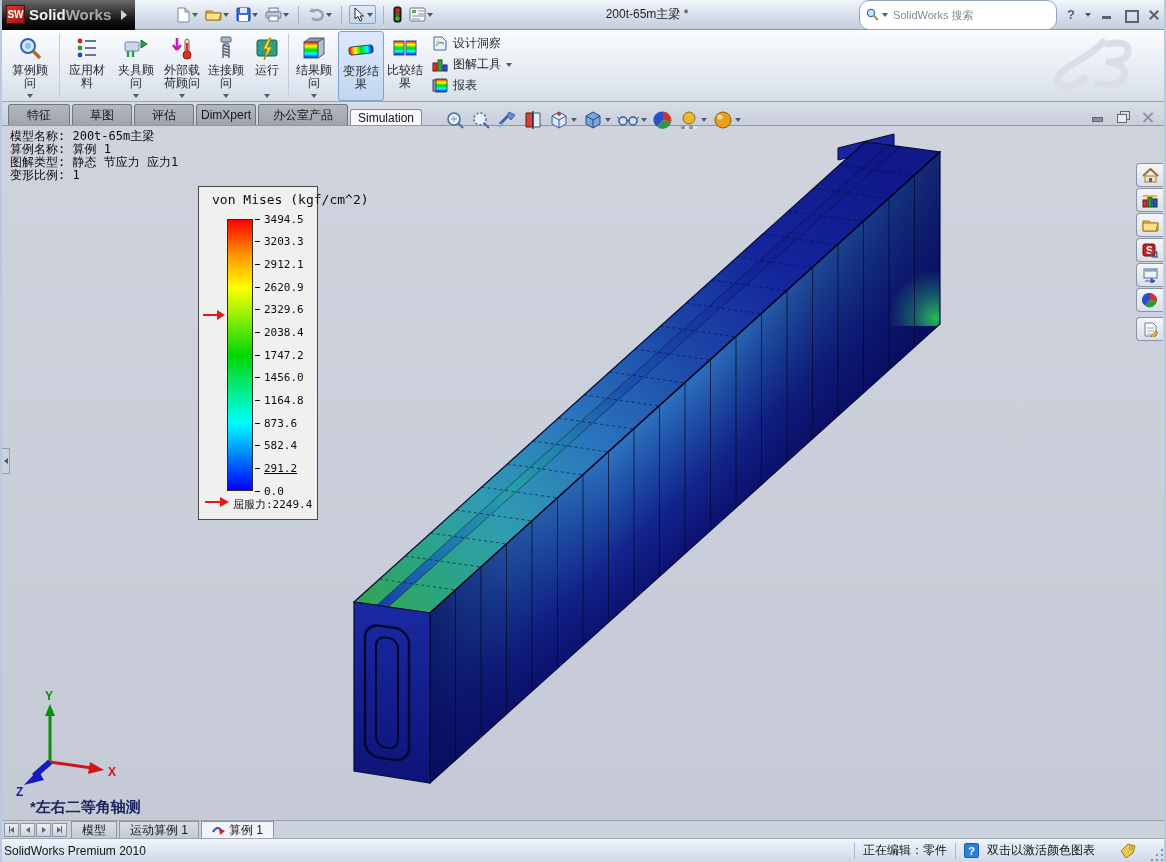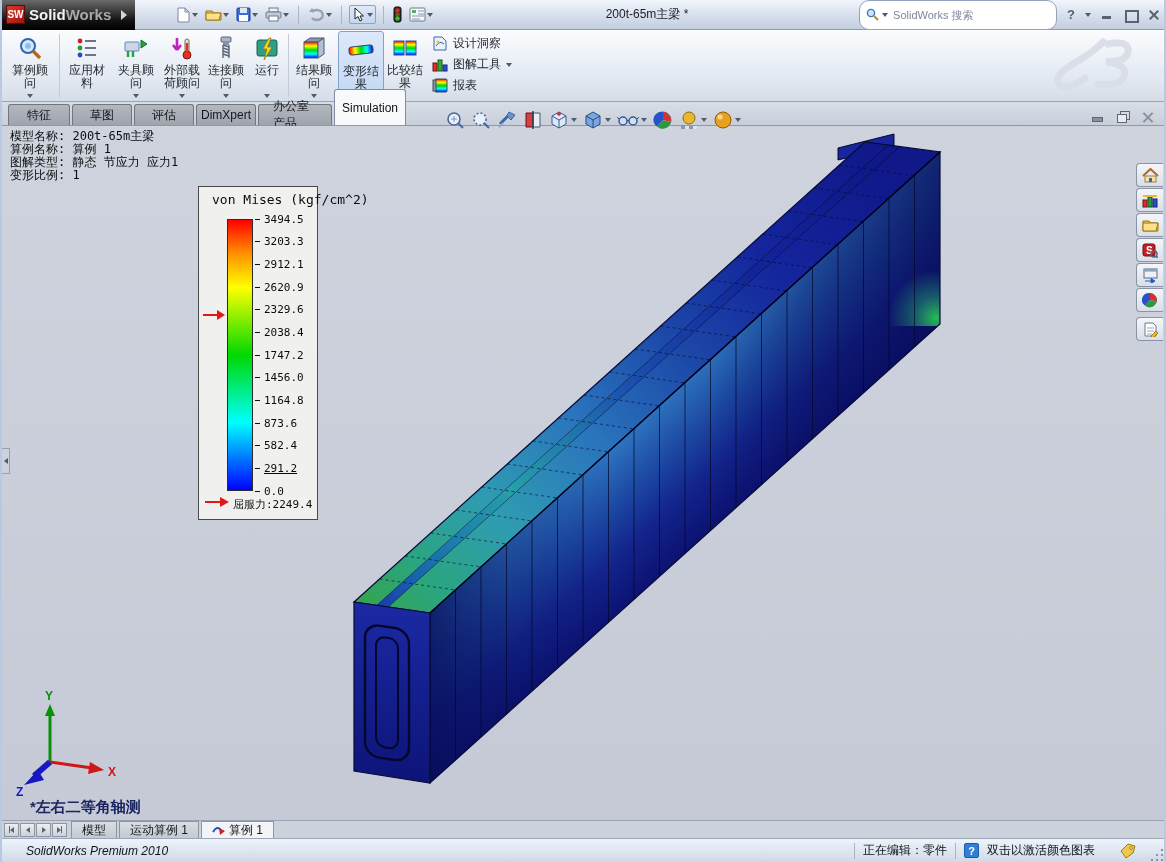--- a/index.html
+++ b/index.html
@@ -60,21 +60,21 @@
   .sbtn{display:flex;align-items:center;gap:5px;font-size:12px;color:#1f242b;height:17px;}
   .ds-mark{position:absolute;right:18px;top:0px;width:120px;height:70px;pointer-events:none;}
 
   
   #cmdtabs{position:absolute;left:0;top:102px;width:1166px;height:24px;
     background:linear-gradient(#d8dde6,#c9cfda);border-bottom:1px solid #8f99ac;
     display:flex;align-items:flex-end;padding-left:6px;}
   .ctab{height:21px;display:flex;align-items:center;justify-content:center;
     font-size:12px;color:#14171c;background:linear-gradient(#b3b7be,#9fa3ab);
     border:1px solid #70757e;border-bottom:none;border-radius:3px 3px 0 0;margin-right:2px;padding:0 14px;}
-  .ctab.active{background:#f7f9fb;height:36px;font-size:12px;border-color:#828ca0;color:#111;}
+  .ctab.active{background:#f7f9fb;height:16px;font-size:12px;border-color:#828ca0;color:#111;}
 
   
   #viewport{position:absolute;left:0;top:126px;width:1166px;height:694px;
     background:linear-gradient(#ced3de,#c6cad6);overflow:hidden;}
   #model-info{position:absolute;left:8px;top:4px;font-size:12px;line-height:13px;color:#0c0c0c;}
   #view-label{position:absolute;left:28px;top:672px;font-size:15px;font-weight:bold;color:#1b2560;}
 
   
   #legend{position:absolute;left:196px;top:60px;width:120px;height:334px;
     background:rgba(241,241,239,0.96);border:1px solid #4a4a4a;font-size:11px;color:#0b0b0b;}
@@ -121,21 +121,21 @@
   .tri-l{width:0;height:0;border-top:3px solid transparent;border-bottom:3px solid transparent;border-right:4px solid #5c6574;}
   .bar{width:1px;height:7px;background:#5c6574;}
   .mtab{display:flex;align-items:center;gap:4px;padding:0 10px;background:linear-gradient(#d9dde4,#c3c9d3);
     border:1px solid #8d95a2;border-bottom:none;margin-left:2px;color:#14171c;}
   .mtab.active{background:#f2f4f7;}
 
   
   #statusbar{position:absolute;left:0;top:838px;width:1166px;height:24px;
     background:linear-gradient(#eff4fa,#cfd9e7);border-top:1px solid #9aa6ba;
     display:flex;align-items:center;font-size:12px;color:#101318;}
-  #statusbar .left{margin-left:24px;flex:1;font-style:italic;}
+  #statusbar .left{margin-left:2px;flex:1;}
   .ssep{width:1px;height:16px;background:#aab4c4;margin:0 8px;}
   .qicon{width:15px;height:15px;background:#2f7fd6;border:1px solid #1c5ca8;border-radius:2px;
     color:#fff;font-size:11px;font-weight:bold;display:flex;align-items:center;justify-content:center;}
   .grip{width:14px;height:14px;margin:6px 3px 0 14px;
     background:
      radial-gradient(circle at 11px 3px,#8a94a6 1.2px,transparent 1.6px),
      radial-gradient(circle at 11px 8px,#8a94a6 1.2px,transparent 1.6px),
      radial-gradient(circle at 6px 8px,#8a94a6 1.2px,transparent 1.6px),
      radial-gradient(circle at 11px 13px,#8a94a6 1.2px,transparent 1.6px),
      radial-gradient(circle at 6px 13px,#8a94a6 1.2px,transparent 1.6px),
@@ -383,21 +383,21 @@
       <path d="M55 48 q-18 14 -26 6 q-6 -8 14 -20 q22 -13 30 -22" fill="none" stroke="#d9dee8" stroke-width="7" stroke-linecap="round"></path>
       <path d="M78 14 q22 -4 20 8 q-2 10 -22 10 q22 2 18 14 q-4 11 -26 8" fill="none" stroke="#d9dee8" stroke-width="7" stroke-linecap="round"></path>
     </svg>
   </div>
 
   <div id="cmdtabs">
     <div class="ctab" style="width:62px">特征</div>
     <div class="ctab" style="width:60px">草图</div>
     <div class="ctab" style="width:60px">评估</div>
     <div class="ctab" style="width:60px">DimXpert</div>
-    <div class="ctab" style="width:74px">办公室产品</div>
+    <div class="ctab" style="width:90px">办公室产品</div>
     <div class="ctab active" style="width:72px">Simulation</div>
   </div>
 
   <div id="viewport">
 
     <div id="model-info" class="mono">
       <div>模型名称: 200t-65m主梁</div>
       <div>算例名称: 算例 1</div>
       <div>图解类型: 静态 节应力 应力1</div>
       <div>变形比例: 1</div>

